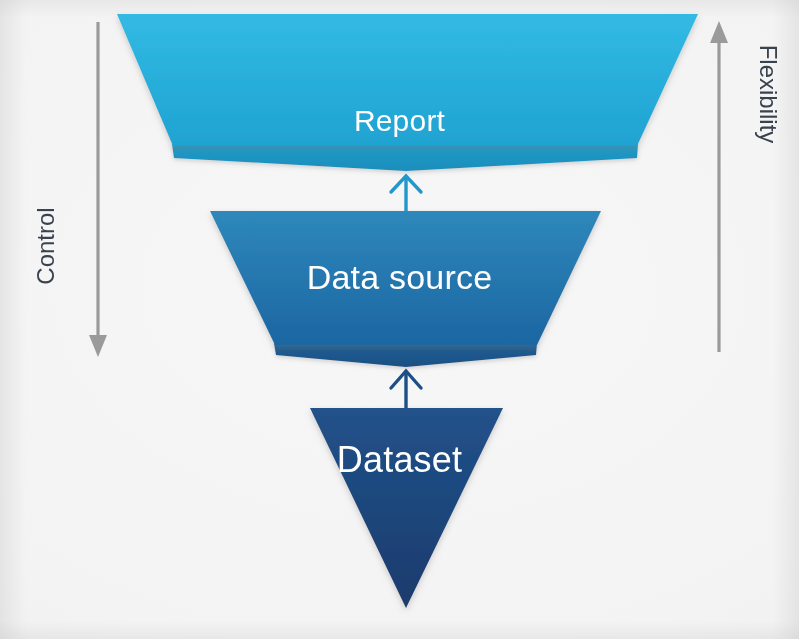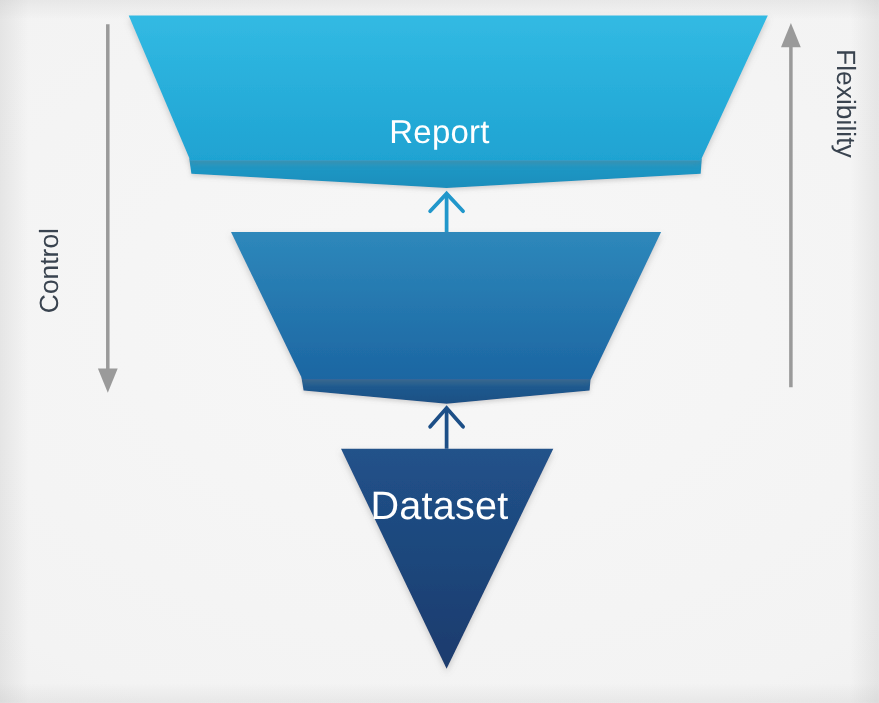--- a/index.html
+++ b/index.html
@@ -157,20 +157,21 @@
     </g>
 
     <g>
       <line x1="719" y1="352" x2="719" y2="36" stroke="#9a9a9a" stroke-width="3.2" stroke-linecap="butt"></line>
       <polygon points="719,21 710,43 728,43" fill="#9a9a9a"></polygon>
     </g>
   </svg>
 
   <div class="stage-label" id="report-label">Report</div>
 
+  <div class="stage-label" id="datasource-label">Data source</div>
 
   <div class="stage-label" id="dataset-label">Dataset</div>
 
   <div class="axis-label" id="control-label">Control</div>
 
   <div class="axis-label" id="flexibility-label">Flexibility</div>
 
 </div>
 
 </body></html>

